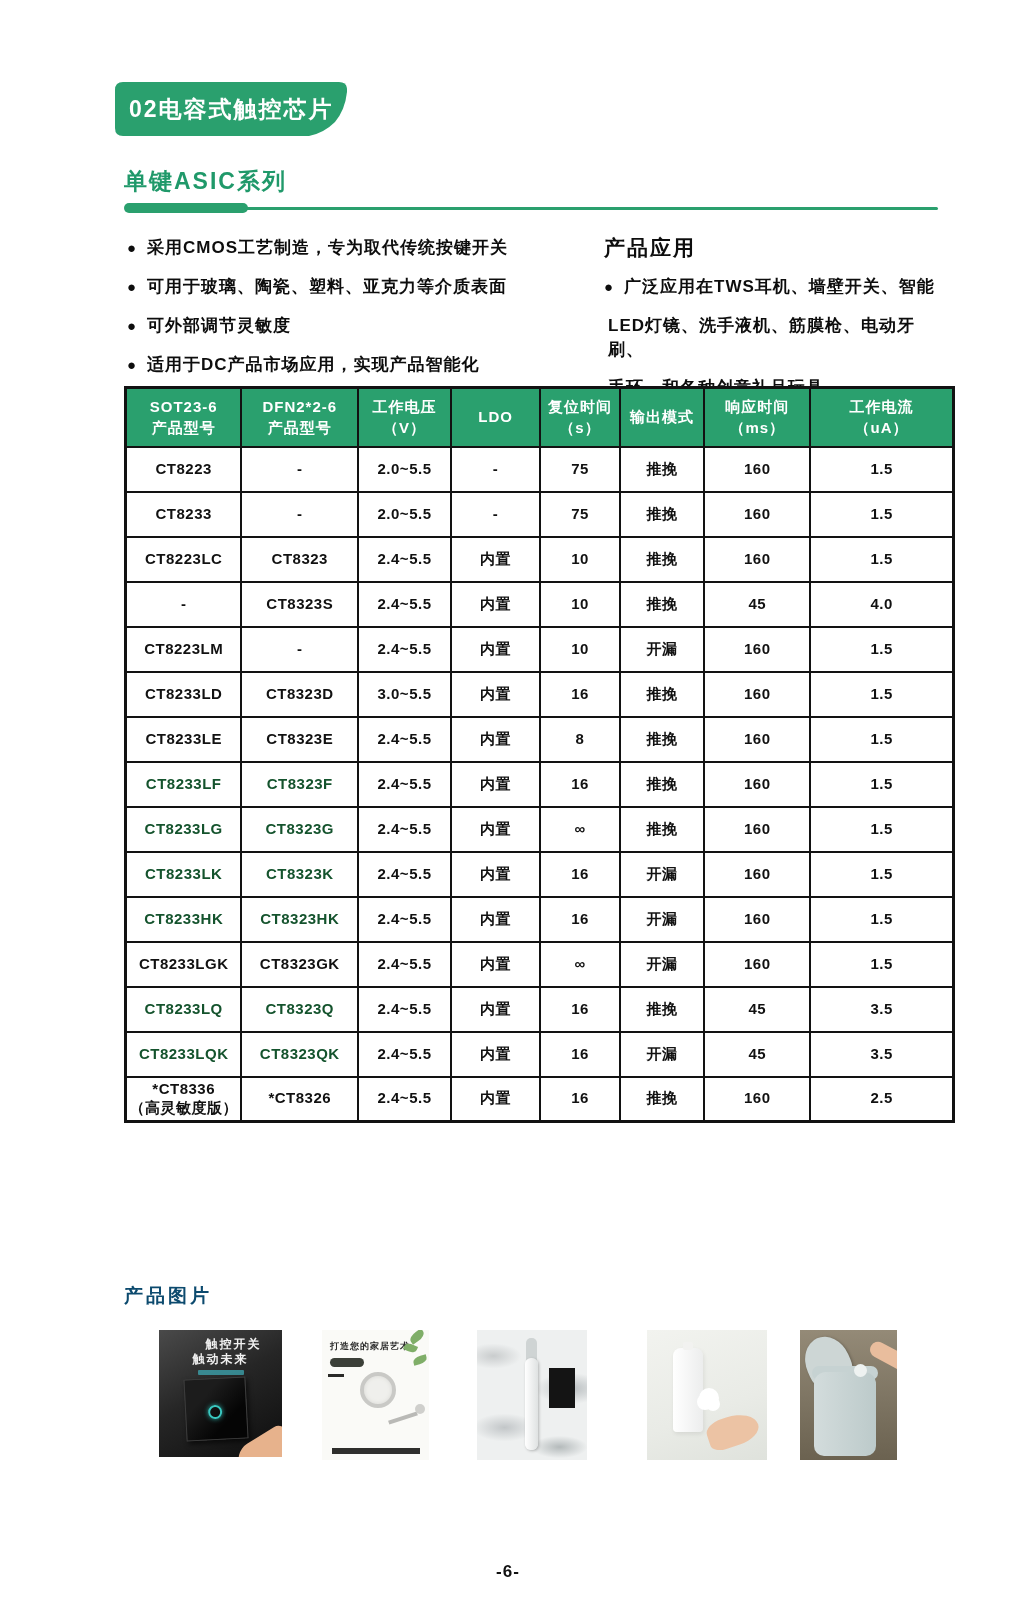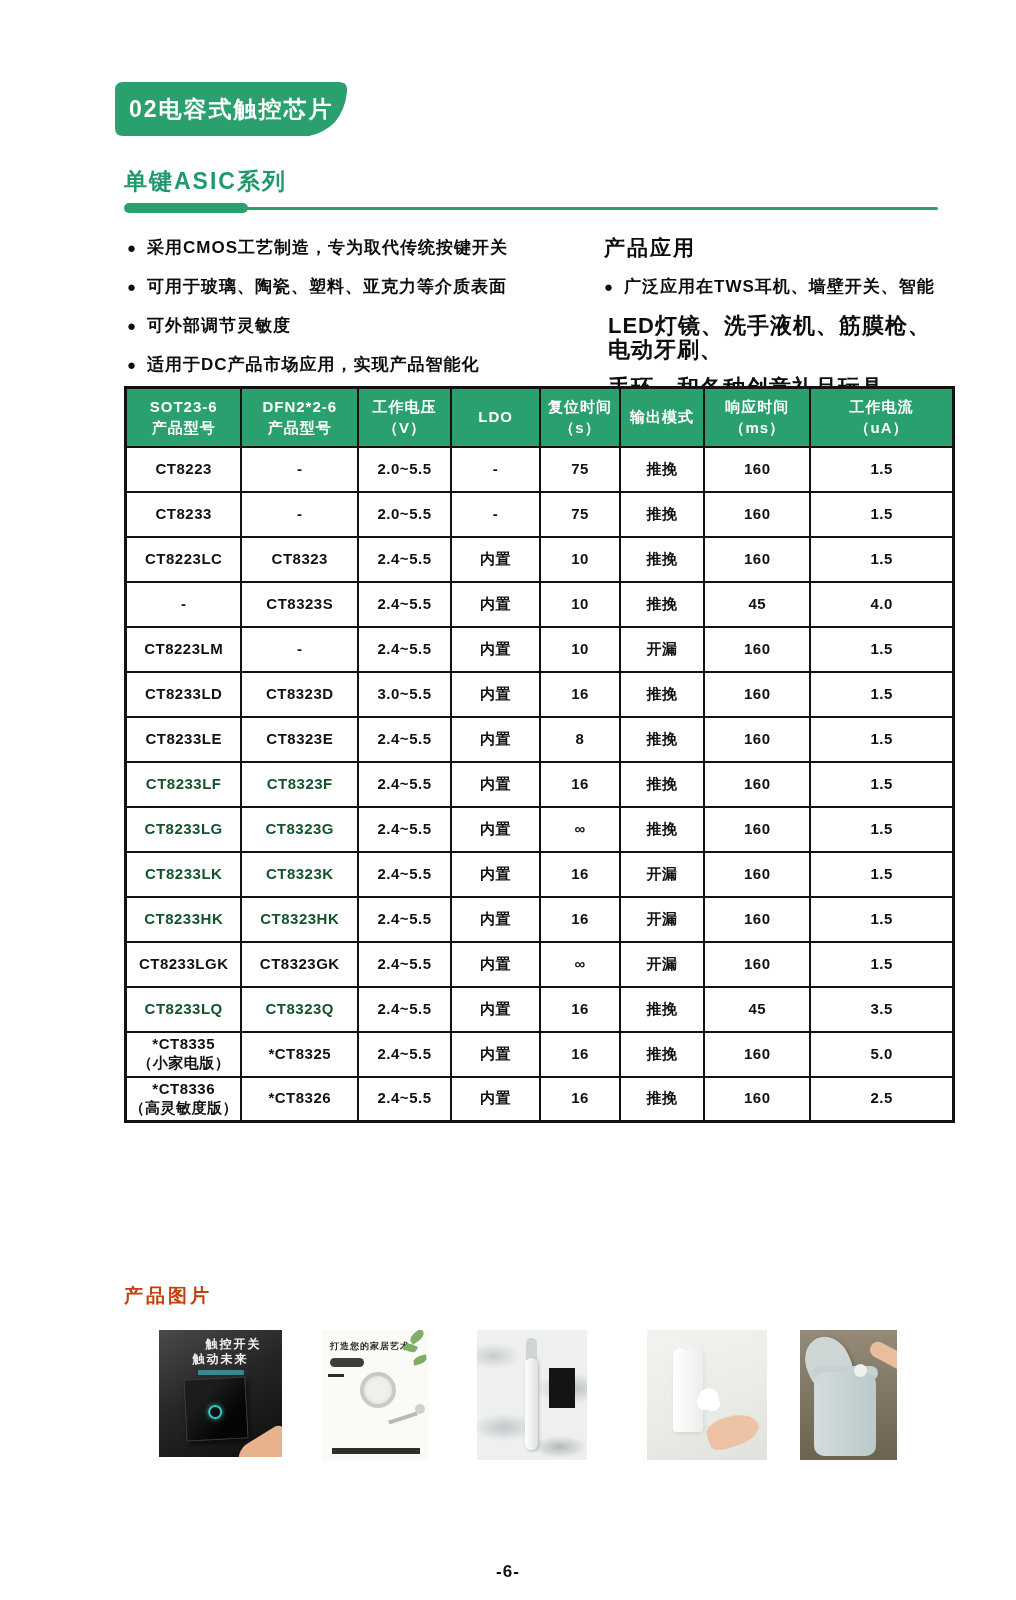--- a/index.html
+++ b/index.html
@@ -40,21 +40,21 @@
     display:flex; gap:10px; margin-bottom:15px;
     font-size:17px; font-weight:bold; color:#0d0d0d;
     letter-spacing:1px; line-height:24px;
   }
   .bullet { font-size:15px; line-height:24px; }
   .apps-title {
     font-size:21px; font-weight:bold; color:#0d0d0d;
     letter-spacing:2px; line-height:24px; margin-bottom:15px;
   }
   .cont-line {
-    font-size:22px; font-weight:bold; color:#0d0d0d;
+    font-size:17px; font-weight:bold; color:#0d0d0d;
     letter-spacing:1px; line-height:24px; margin-bottom:14px; padding-left:4px;
   }
 
   
   table.spec {
     position:absolute; left:92px; top:386px; width:831px;
     border-collapse:collapse; table-layout:fixed;
     border:3px solid #121212;
   }
   table.spec th {
@@ -69,21 +69,21 @@
     text-align:center; vertical-align:middle;
     font-size:15px; font-weight:bold; color:#111111;
     white-space:pre-line; line-height:1.25; letter-spacing:0.5px;
     padding:1px 2px;
   }
   table.spec td.green { color:#14532d; }
 
   
   .gallery-title {
     position:absolute; left:92px; top:1283px;
-    font-size:19px; font-weight:bold; color:#c2410c; letter-spacing:3px;
+    font-size:19px; font-weight:bold; color:#0c4a6e; letter-spacing:3px;
   }
   .figure { position:absolute; top:1330px; overflow:hidden; }
   .fig-switch { left:127px; width:123px; height:127px;
     background:linear-gradient(150deg,#4a4a4a 0%,#262626 45%,#0d0d0d 100%); }
   .fig-switch .cap1,.fig-switch .cap2 {
     text-align:center; color:#f2f2f2; font-size:12px; font-weight:bold; letter-spacing:2px; line-height:15px; }
   .fig-switch .cap1 { margin-top:7px;padding-left:26px; }
   .fig-switch .subcap { width:46px; height:5px; margin:3px auto 0;
     background:rgba(60,160,170,0.8); border-radius:1px; }
   .sw-panel { position:absolute; left:26px; top:48px; width:62px; height:62px;
@@ -344,29 +344,28 @@
           <td class="green">CT8233LQ</td>
           <td class="green">CT8323Q</td>
           <td>2.4~5.5</td>
           <td>内置</td>
           <td>16</td>
           <td>推挽</td>
           <td>45</td>
           <td>3.5</td>
         </tr>
         <tr>
-          <td>*CT8335
-（小家电版）</td>
-          <td>*CT8325</td>
-          <td>2.4~5.5</td>
-          <td>内置</td>
-          <td>16</td>
-          <td>推挽</td>
-          <td>160</td>
-          <td>5.0</td>
+          <td class="green">CT8233LQK</td>
+          <td class="green">CT8323QK</td>
+          <td>2.4~5.5</td>
+          <td>内置</td>
+          <td>16</td>
+          <td>开漏</td>
+          <td>45</td>
+          <td>3.5</td>
         </tr>
         <tr>
           <td>*CT8336
 （高灵敏度版）</td>
           <td>*CT8326</td>
           <td>2.4~5.5</td>
           <td>内置</td>
           <td>16</td>
           <td>推挽</td>
           <td>160</td>

